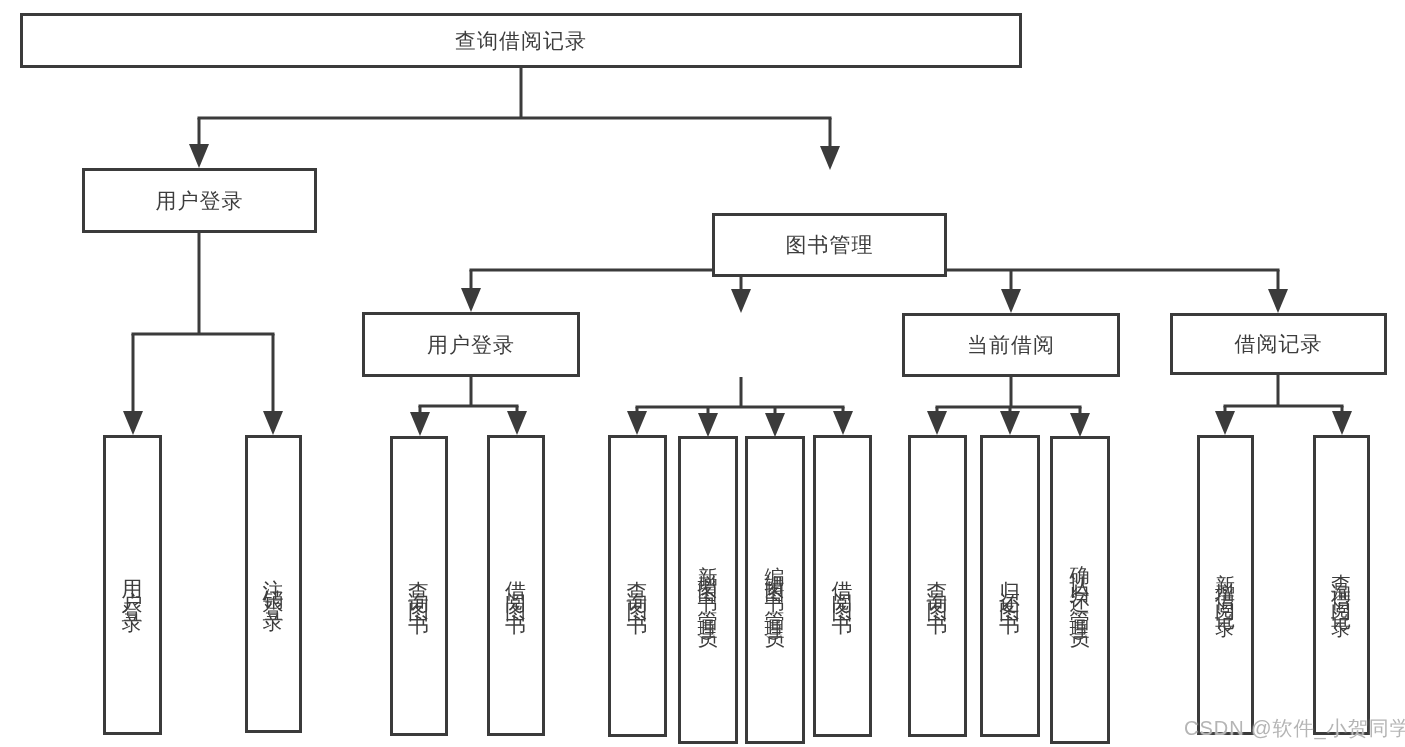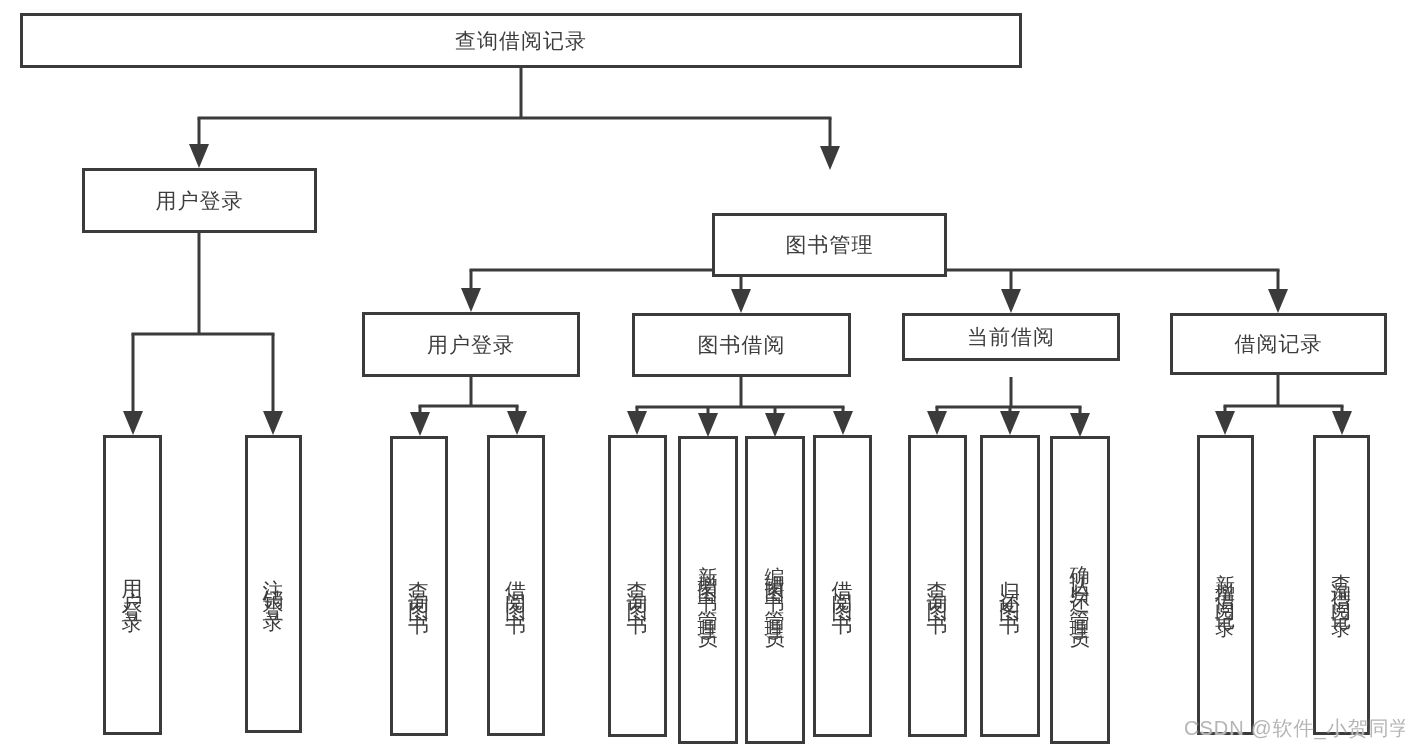--- a/index.html
+++ b/index.html
@@ -37,21 +37,21 @@
     line-height: 1;
   }
   .node.v.tight span { letter-spacing: 9px; font-size: 20px; }
 
   
   #n-root   { left:20px;  top:13px;  width:1002px; height:55px; }
   #n-login  { left:82px;  top:168px; width:235px;  height:65px; }
   #n-mgmt   { left:712px; top:169px; width:235px;  height:64px;margin-top:44px; }
   #n-newbk  { left:362px; top:312px; width:218px;  height:65px; }
   #n-borrow { left:632px; top:313px; width:219px;  height:64px; }
-  #n-cur    { left:902px; top:313px; width:218px;  height:48px; }
+  #n-cur    { left:902px; top:313px; width:218px;  height:64px; }
   #n-rec    { left:1170px;top:313px; width:217px;  height:62px;font-family:Liberation Serif, serif; }
 
   #v-login1 { left:103px; top:435px; width:59px; height:300px; }
   #v-logout { left:245px; top:435px; width:57px; height:298px; }
   #v-q1     { left:390px; top:436px; width:58px; height:300px; }
   #v-b1     { left:487px; top:435px; width:58px; height:301px; }
   #v-q2     { left:608px; top:435px; width:59px; height:302px; }
   #v-add    { left:678px; top:436px; width:60px; height:308px; }
   #v-edit   { left:745px; top:436px; width:60px; height:308px; }
   #v-b2     { left:813px; top:435px; width:59px; height:302px; }
@@ -151,23 +151,20 @@
   <div class="node" id="n-login">
     <span>用户登录</span>
   </div>
   <div class="node" id="n-mgmt">
     <span>图书管理</span>
   </div>
 
   <div class="node" id="n-newbk">
     <span>用户登录</span>
   </div>
-  <div class="node" id="n-borrow">
-    <span>图书借阅</span>
-  </div>
   <div class="node" id="n-cur">
     <span>当前借阅</span>
   </div>
   <div class="node" id="n-rec">
     <span>借阅记录</span>
   </div>
 
   <div class="node v" id="v-login1">
     <span>用户登录</span>
   </div>

